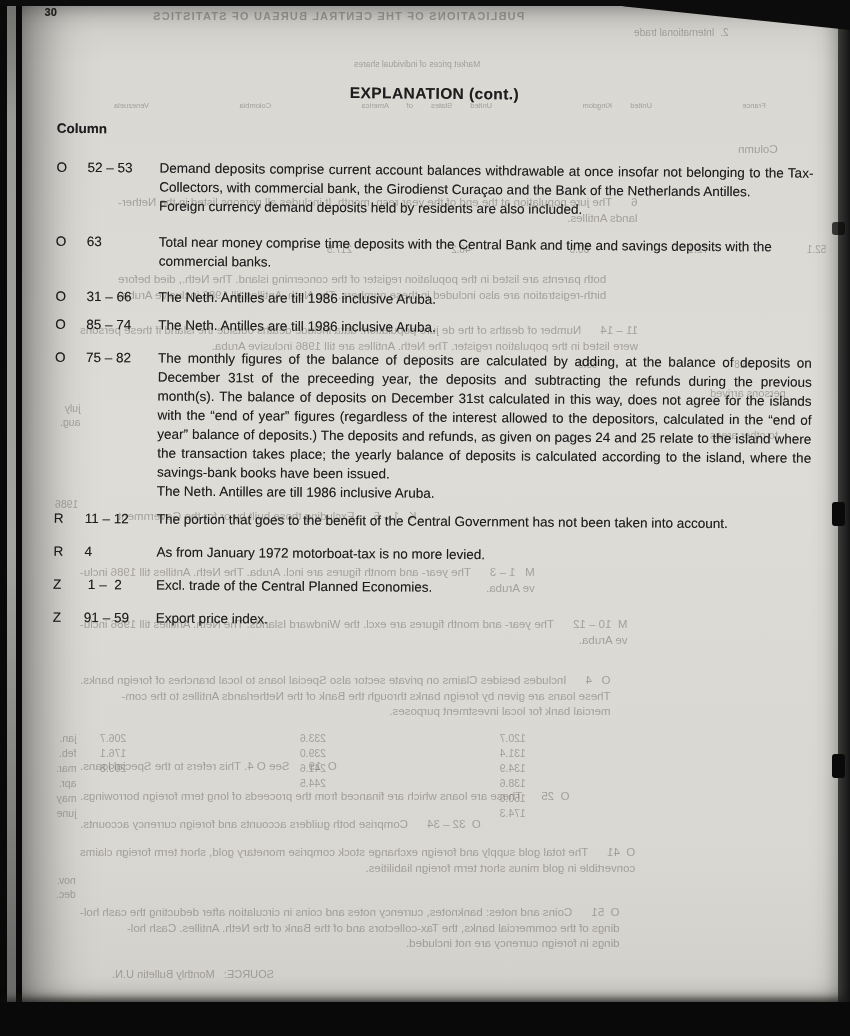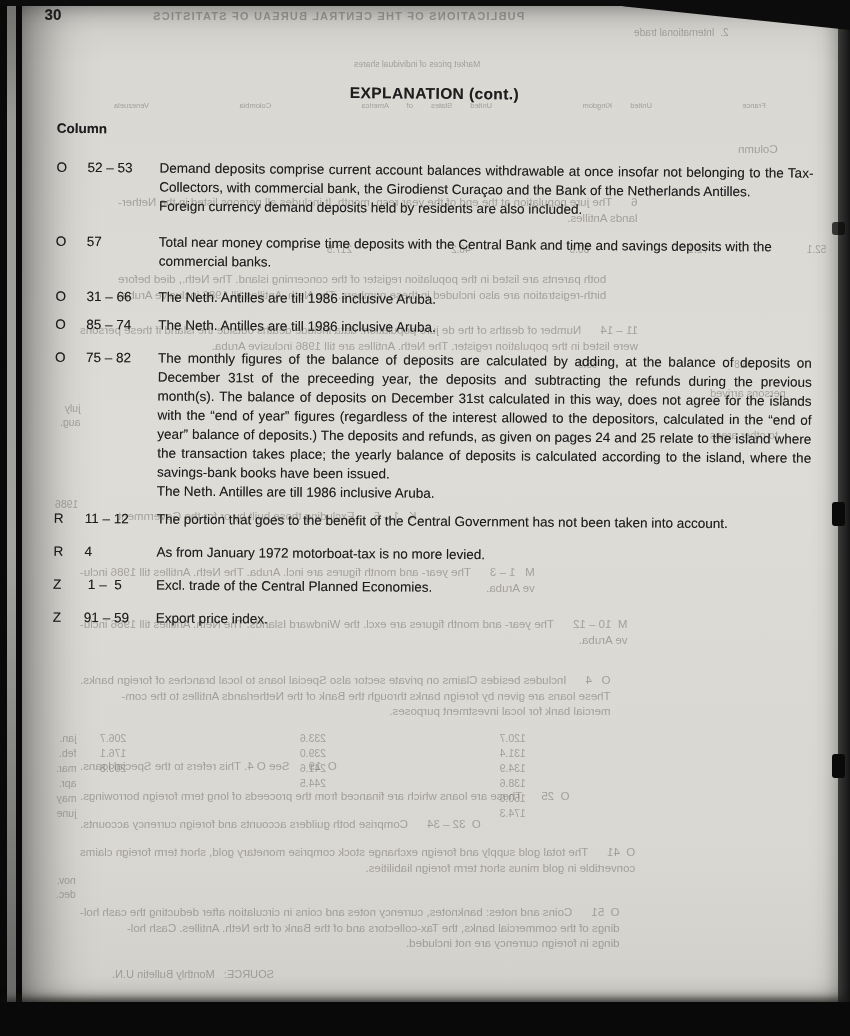--- a/index.html
+++ b/index.html
@@ -44,21 +44,21 @@
     position:absolute;display:inline-block;
     transform:scaleX(-1);
     color:rgba(108,104,97,0.5);
     font-size:11.5px;line-height:15.5px;
     white-space:pre;filter:blur(0.45px);
   }
 
   
   .content{position:absolute;inset:0;transform:rotate(0.45deg);transform-origin:60px 90px;color:#1d1d1d;}
   .content *{text-shadow:0 0 0.5px rgba(25,25,25,0.45);}
-  .page-number{position:absolute;left:22px;top:1px;font-size:15px;font-weight:bold;}
+  .page-number{position:absolute;left:22px;top:1px;font-size:11px;font-weight:bold;}
   .title{position:absolute;left:35px;top:77px;width:755px;margin:0;text-align:center;font-size:15.5px;font-weight:bold;letter-spacing:0.4px;}
   .col-heading{position:absolute;left:35px;top:116px;font-size:13.5px;font-weight:bold;}
   .entries{position:absolute;left:35px;top:153px;width:757px;font-size:13.5px;line-height:19px;}
   .entry{display:grid;grid-template-columns:31px 72px 1fr;margin-bottom:14px;}
   .entry.gap-lg{margin-bottom:17px;}
   .entry.gap-sm{margin-bottom:9px;}
   .entry .c{white-space:pre;}
   .entry .r{white-space:pre;}
   .entry .t p{margin:0;text-align:justify;}
   .entry .t p:last-child{text-align:left;}
@@ -133,21 +133,21 @@
           <span class="c">O</span>
           <span class="r">52 – 53</span>
           <div class="t">
             <p>Demand deposits comprise current account balances withdrawable at once insofar not belonging to the Tax-Collectors, with commercial bank, the Girodienst Curaçao and the Bank of the Netherlands Antilles.</p>
             <p>Foreign currency demand deposits held by residents are also included.</p>
           </div>
         </div>
 
         <div class="entry gap-lg">
           <span class="c">O</span>
-          <span class="r">57</span>
+          <span class="r">63</span>
           <div class="t">
             <p>Total near money comprise time deposits with the Central Bank and time and savings deposits with the commercial banks.</p>
           </div>
         </div>
 
         <div class="entry gap-sm">
           <span class="c">O</span>
           <span class="r">31 – 66</span>
           <div class="t">
             <p>The Neth. Antilles are till 1986 inclusive Aruba.</p>
@@ -182,21 +182,21 @@
         <div class="entry">
           <span class="c">R</span>
           <span class="r">4</span>
           <div class="t">
             <p>As from January 1972 motorboat-tax is no more levied.</p>
           </div>
         </div>
 
         <div class="entry">
           <span class="c">Z</span>
-          <span class="r"> 1 –  5</span>
+          <span class="r"> 1 –  2</span>
           <div class="t">
             <p>Excl. trade of the Central Planned Economies.</p>
           </div>
         </div>
 
         <div class="entry">
           <span class="c">Z</span>
           <span class="r">91 – 59</span>
           <div class="t">
             <p>Export price index.</p>

